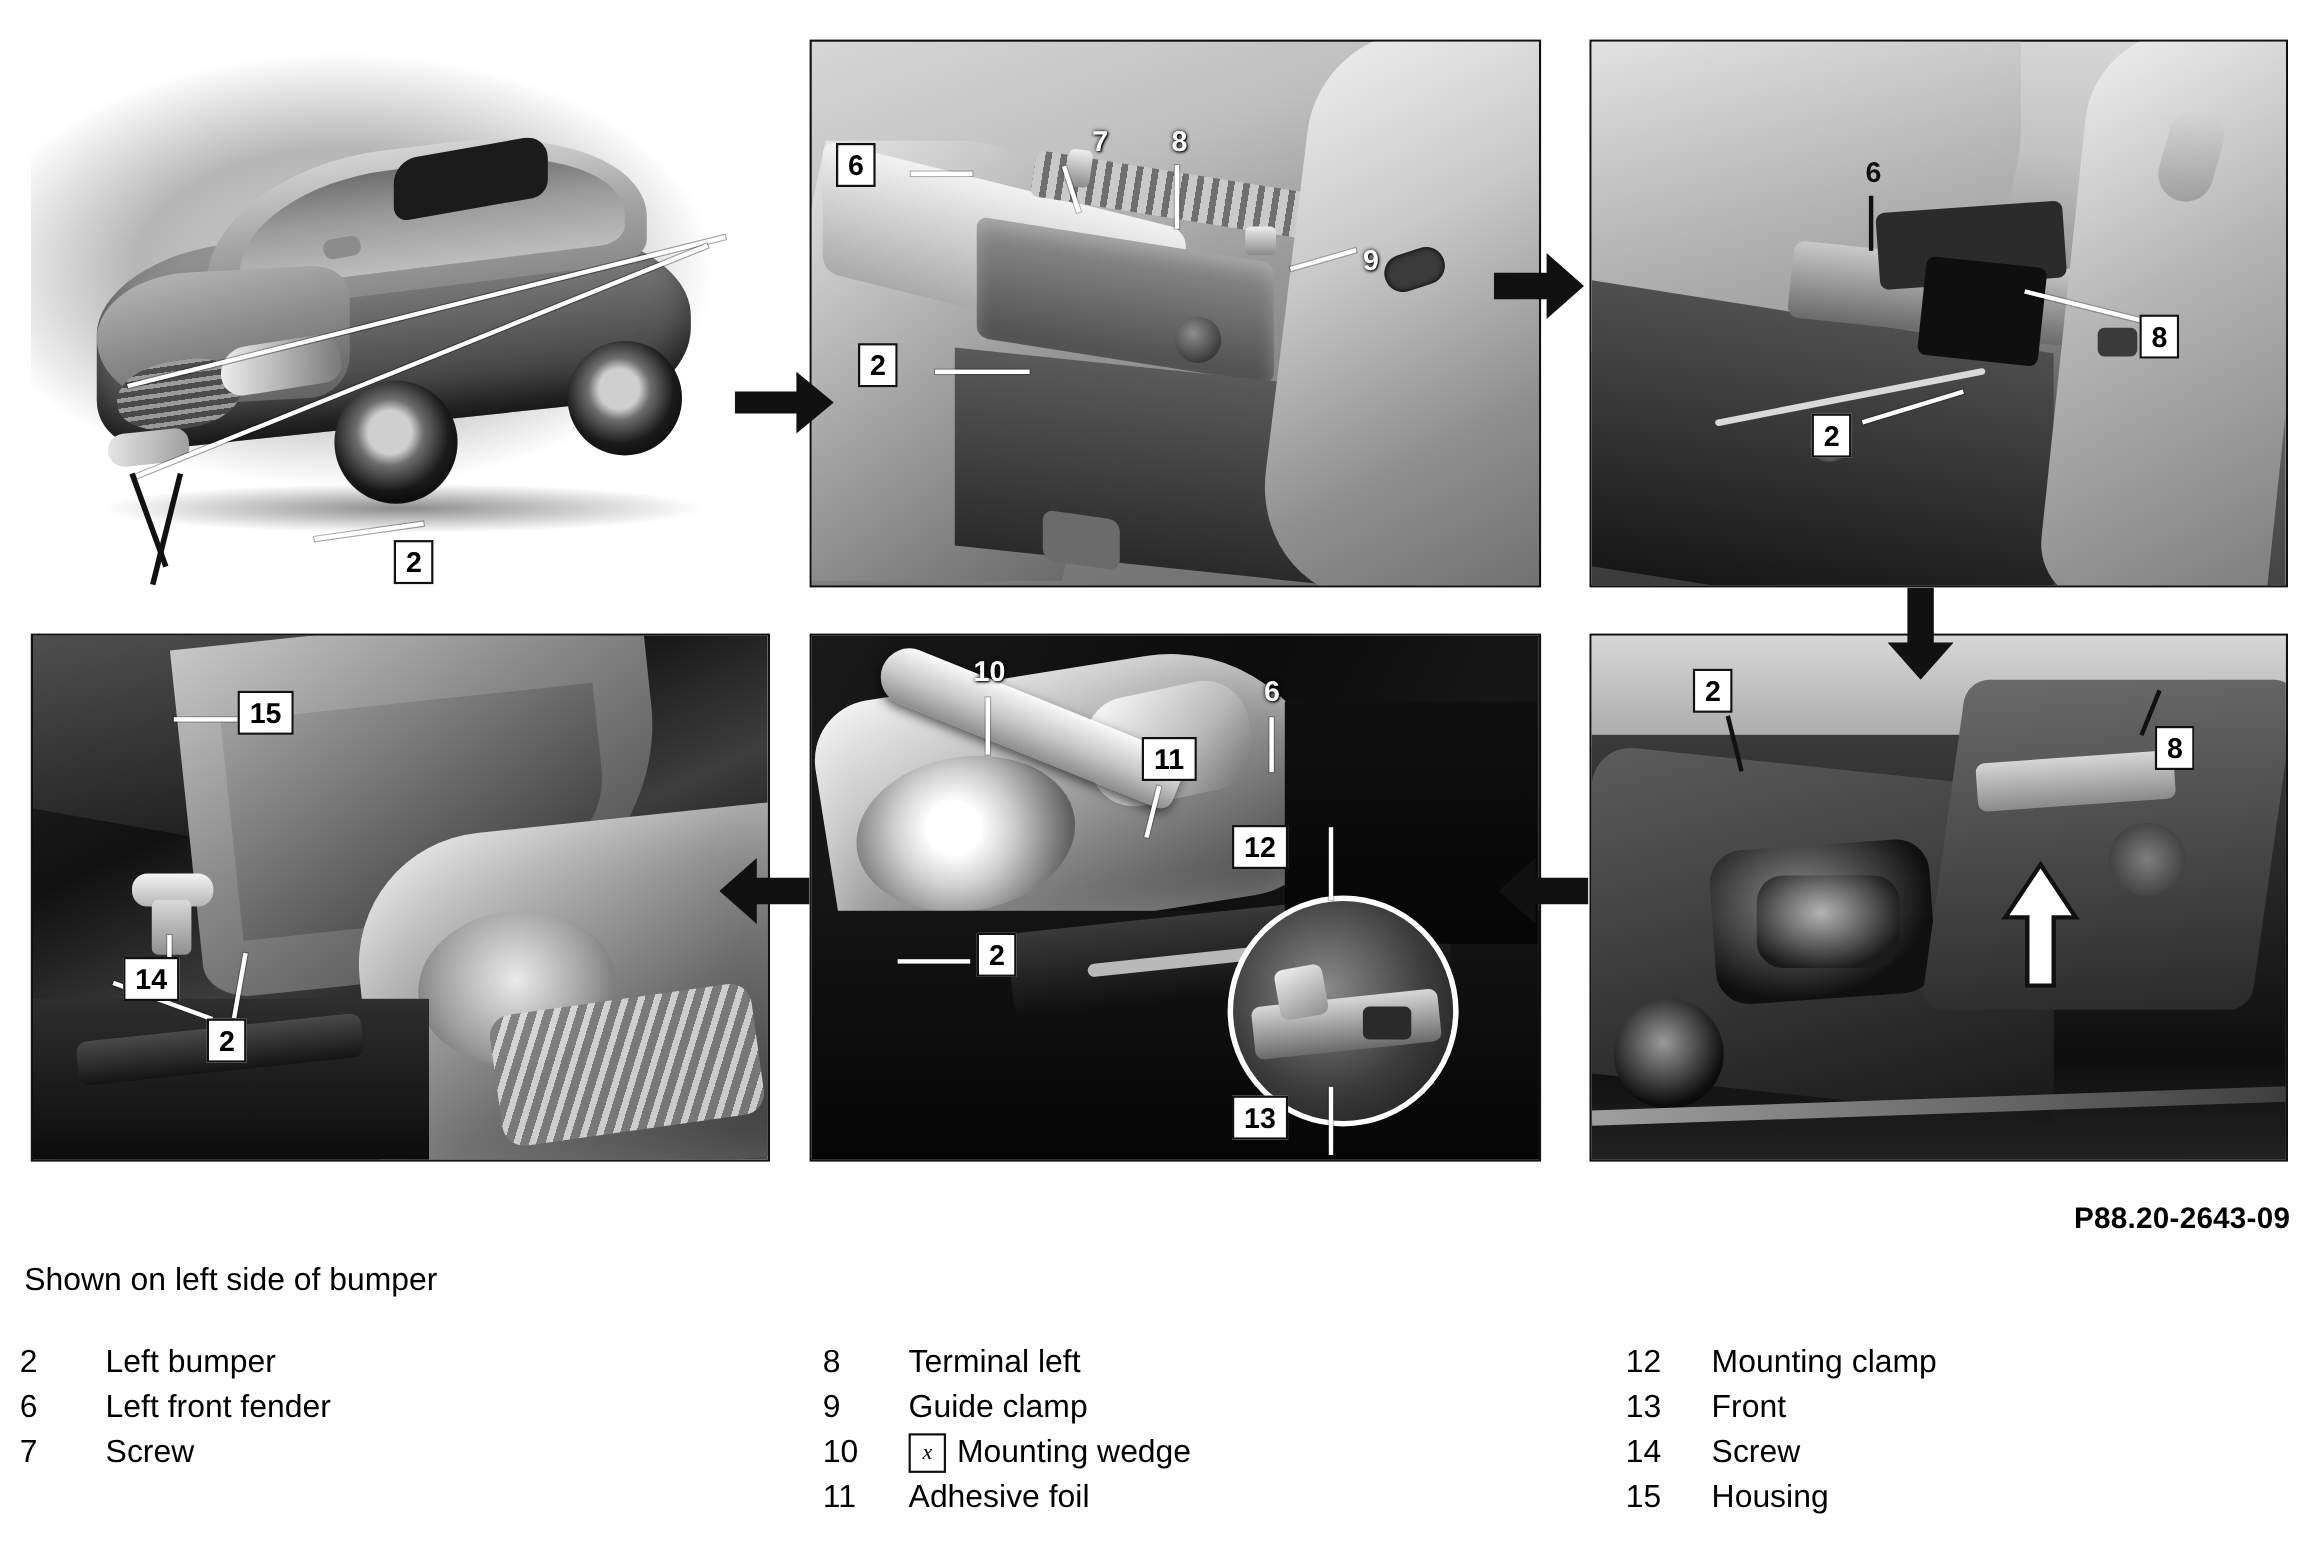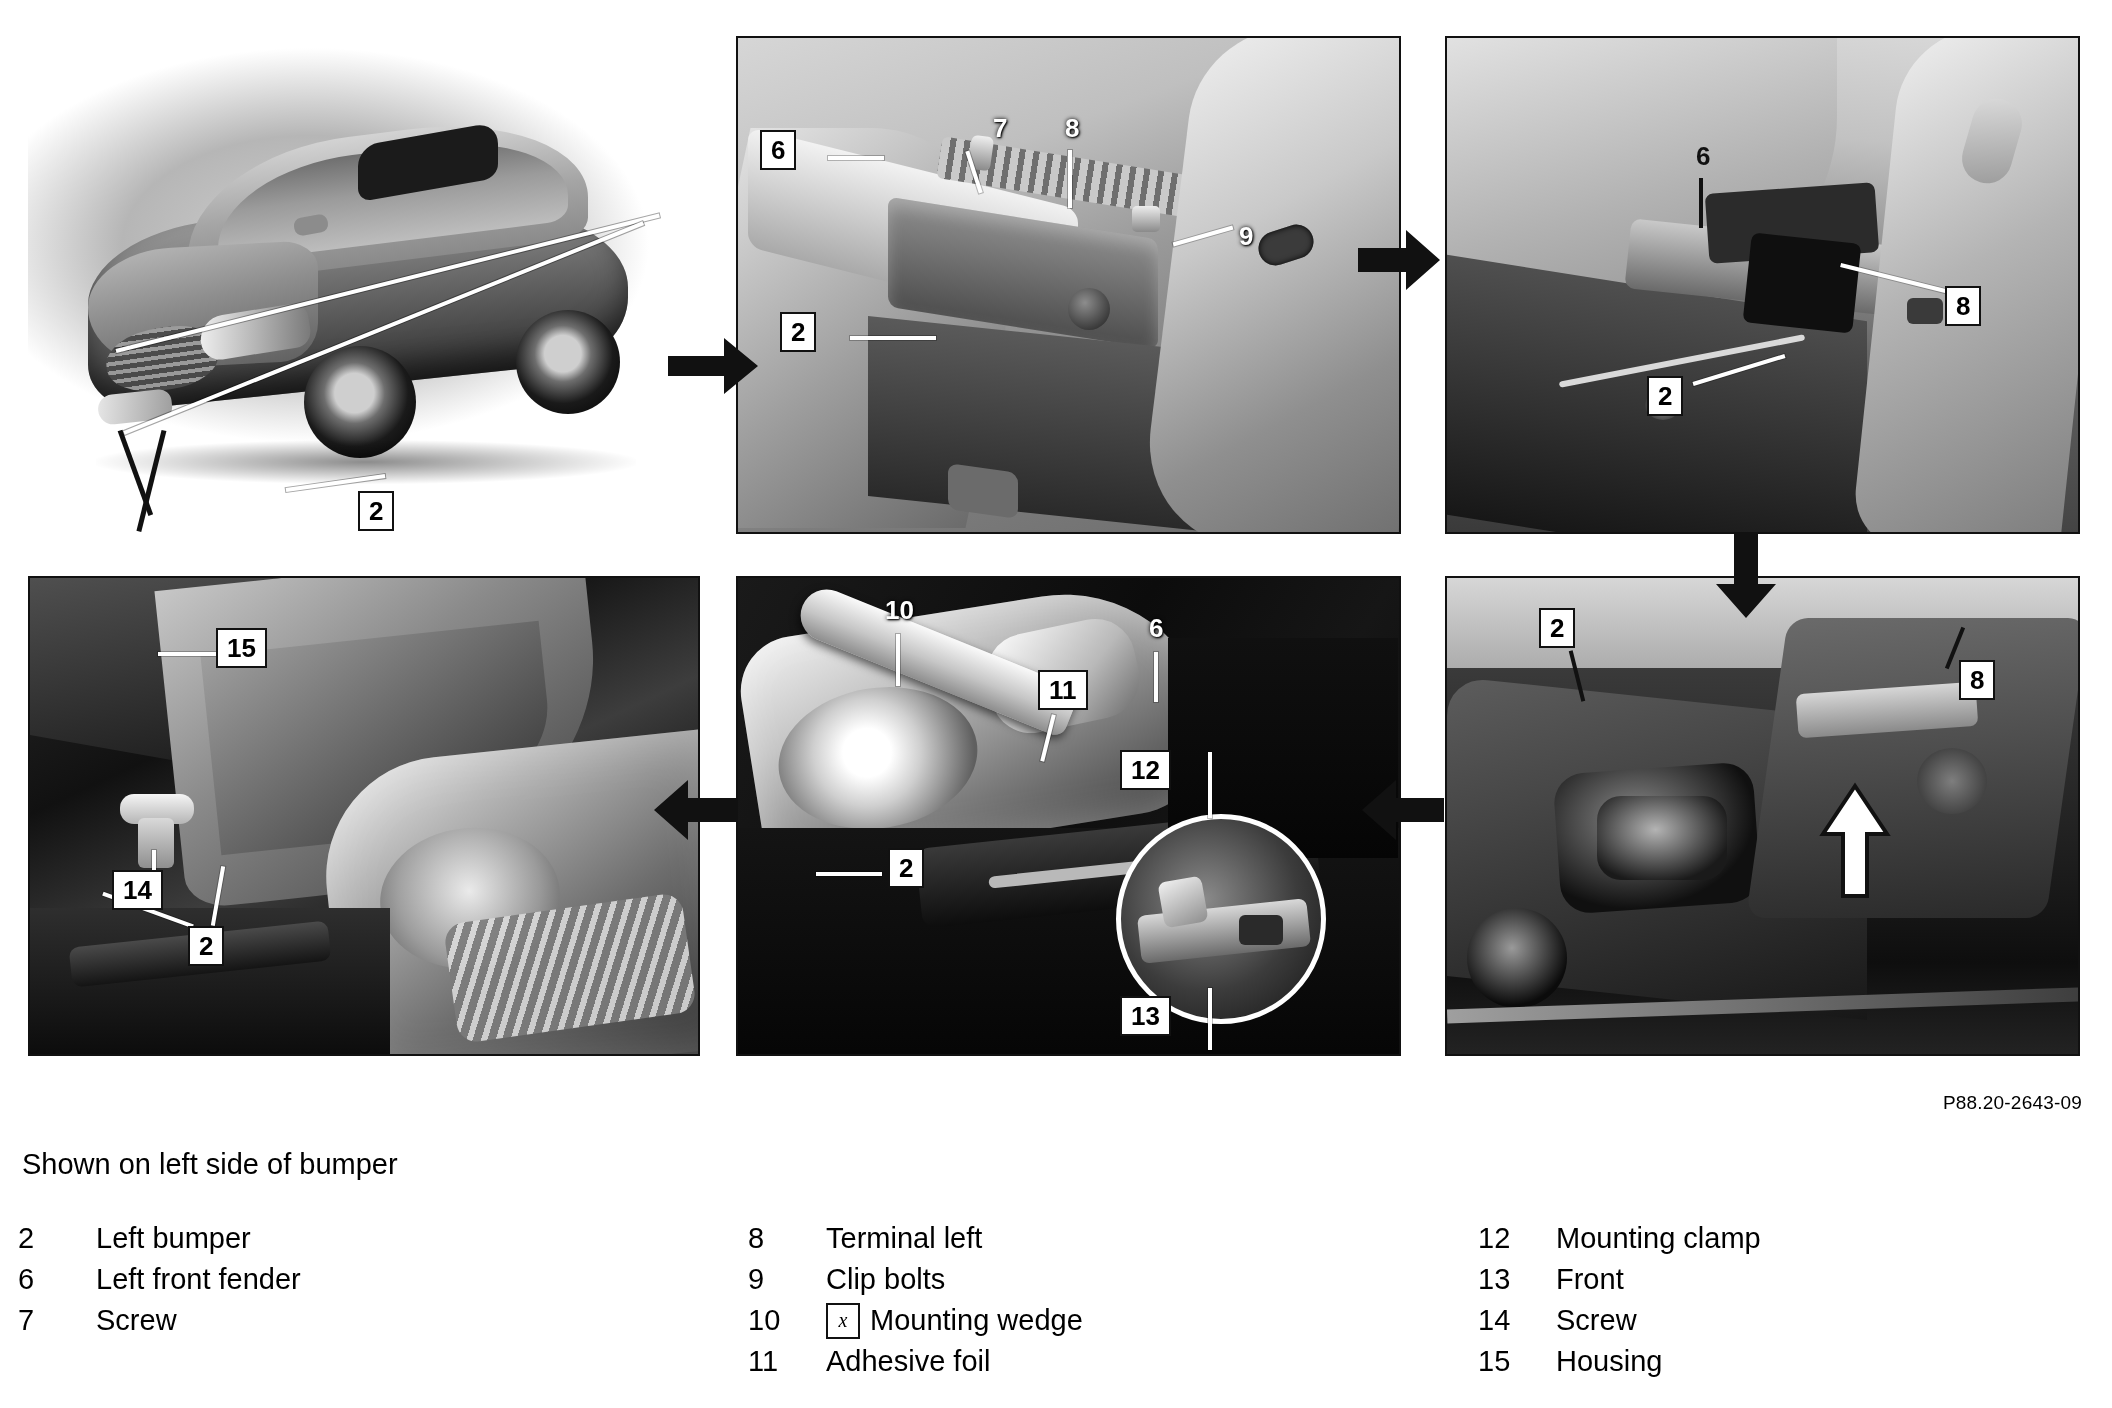--- a/index.html
+++ b/index.html
@@ -179,22 +179,23 @@
 
   
   .flow { position:absolute; z-index: 8; }
   .flow svg { display:block; }
 
   
   .fig-id {
     position:absolute;
     right: 30px;
     top: 1092px;
-    font-size: 19px;
+    font-size: 27px;
     letter-spacing: .2px;
+    font-weight: bold;
   }
   .note {
     position:absolute;
     left: 22px;
     top: 1148px;
     font-size: 29px;
   }
   .legend {
     position:absolute;
     left: 18px;
@@ -464,21 +465,21 @@
     </div>
   </div>
 
   <div class="legend-col">
     <div class="legend-row">
       <span class="legend-num">8</span>
       <span class="legend-label">Terminal left</span>
     </div>
     <div class="legend-row">
       <span class="legend-num">9</span>
-      <span class="legend-label">Clip bolts</span>
+      <span class="legend-label">Guide clamp</span>
     </div>
     <div class="legend-row">
       <span class="legend-num">10</span>
       <span class="legend-label">
         <span class="wedge-icon">x</span>
         <span>Mounting wedge</span>
       </span>
     </div>
     <div class="legend-row">
       <span class="legend-num">11</span>

